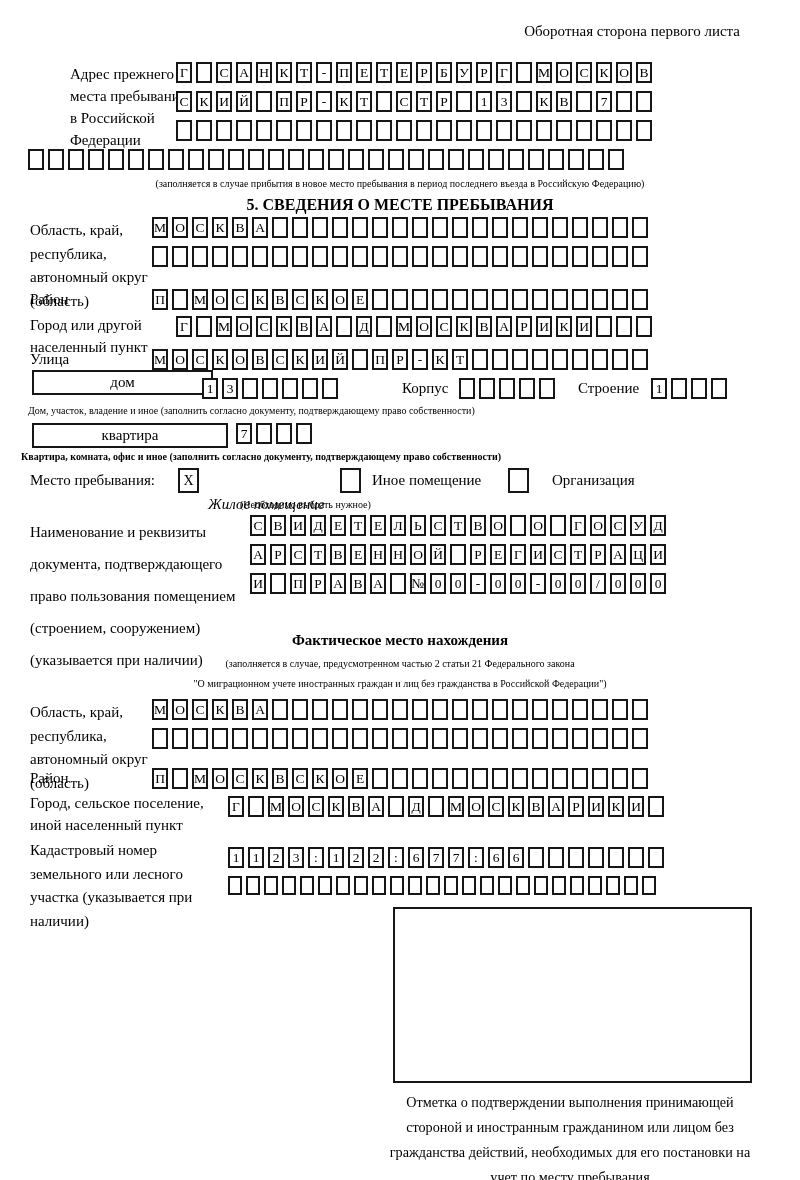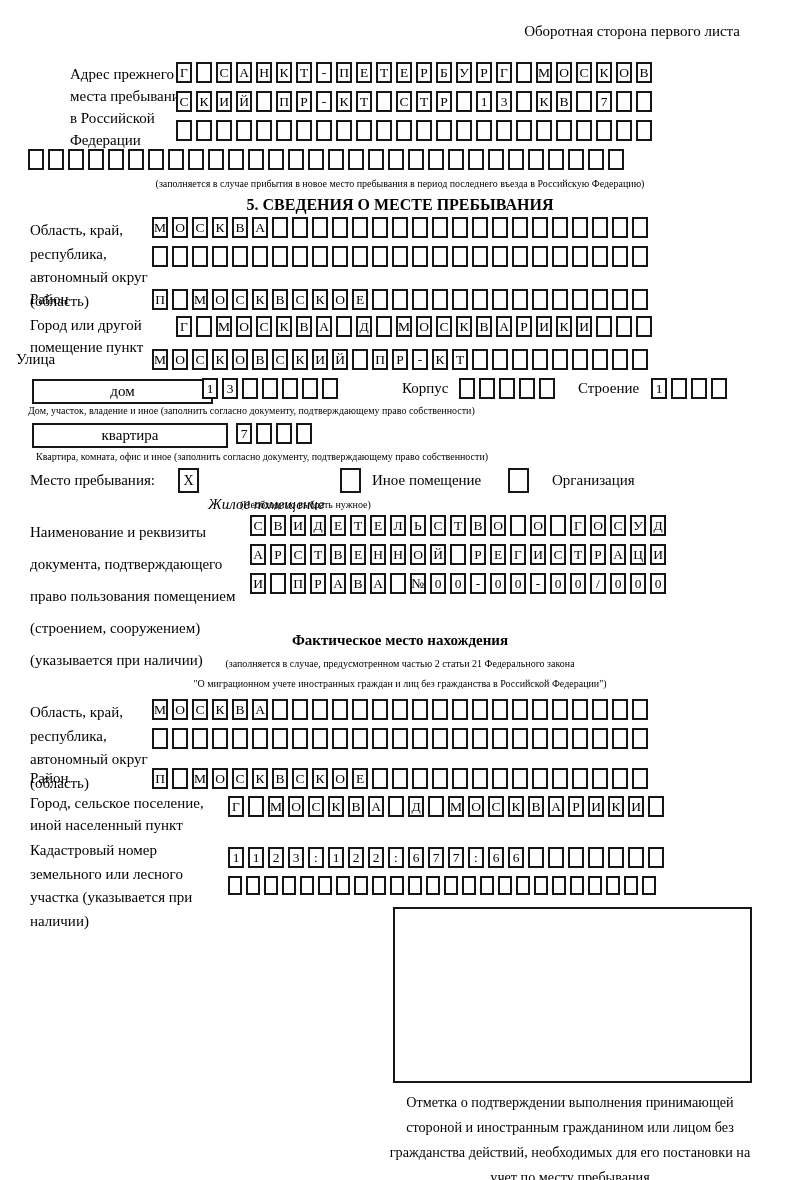--- a/index.html
+++ b/index.html
@@ -237,21 +237,21 @@
       <span class="cell"></span>
       <span class="cell"></span>
       <span class="cell"></span>
       <span class="cell"></span>
       <span class="cell"></span>
       <span class="cell"></span>
       <span class="cell"></span>
       <span class="cell"></span>
     </div>
 
-  <div class="abs lbl" style="left:30px; top:314px; width:142px;">Город или другой помещение пункт</div>
+  <div class="abs lbl" style="left:30px; top:314px; width:142px;">Город или другой населенный пункт</div>
   <div class="abs cells" style="left:176px; top:316px;">
       <span class="cell">Г</span>
       <span class="cell"></span>
       <span class="cell">М</span>
       <span class="cell">О</span>
       <span class="cell">С</span>
       <span class="cell">К</span>
       <span class="cell">В</span>
       <span class="cell">А</span>
       <span class="cell"></span>
@@ -265,21 +265,21 @@
       <span class="cell">А</span>
       <span class="cell">Р</span>
       <span class="cell">И</span>
       <span class="cell">К</span>
       <span class="cell">И</span>
       <span class="cell"></span>
       <span class="cell"></span>
       <span class="cell"></span>
     </div>
 
-  <div class="abs" style="left:16px; top:351px;">Улица</div>
+  <div class="abs" style="left:30px; top:351px;">Улица</div>
   <div class="abs cells" style="left:152px; top:349px;">
       <span class="cell">М</span>
       <span class="cell">О</span>
       <span class="cell">С</span>
       <span class="cell">К</span>
       <span class="cell">О</span>
       <span class="cell">В</span>
       <span class="cell">С</span>
       <span class="cell">К</span>
       <span class="cell">И</span>
@@ -294,21 +294,21 @@
       <span class="cell"></span>
       <span class="cell"></span>
       <span class="cell"></span>
       <span class="cell"></span>
       <span class="cell"></span>
       <span class="cell"></span>
       <span class="cell"></span>
       <span class="cell"></span>
     </div>
 
-  <div class="abs wbox" style="left:32px; top:379px; width:181px;">дом</div>
+  <div class="abs wbox" style="left:32px; top:370px; width:181px;">дом</div>
   <div class="abs cells" style="left:202px; top:378px;">
       <span class="cell">1</span>
       <span class="cell">3</span>
       <span class="cell"></span>
       <span class="cell"></span>
       <span class="cell"></span>
       <span class="cell"></span>
       <span class="cell"></span>
     </div>
   <div class="abs" style="left:402px; top:380px;">Корпус</div>
@@ -328,21 +328,21 @@
     </div>
   <div class="abs cap" style="left:28px; top:405px;">Дом, участок, владение и иное (заполнить согласно документу, подтверждающему право собственности)</div>
 
   <div class="abs wbox" style="left:32px; top:423px; width:196px;">квартира</div>
   <div class="abs cells" style="left:236px; top:423px;">
       <span class="cell">7</span>
       <span class="cell"></span>
       <span class="cell"></span>
       <span class="cell"></span>
     </div>
-  <div class="abs cap" style="left:36px; top:451px;">Квартира, комната, офис и иное (заполнить согласно документу, подтверждающему право собственности)</div>
+  <div class="abs cap" style="left:21px; top:451px;font-weight:bold;">Квартира, комната, офис и иное (заполнить согласно документу, подтверждающему право собственности)</div>
 
   <div class="abs" style="left:30px; top:472px;">Место пребывания:</div>
   <div class="abs chk" style="left:178px; top:468px;">X</div>
   <div class="abs" style="left:208px; top:496px;font-style:italic;">Жилое помещение</div>
   <div class="abs chk" style="left:340px; top:468px;"></div>
   <div class="abs" style="left:372px; top:472px;">Иное помещение</div>
   <div class="abs chk" style="left:508px; top:468px;"></div>
   <div class="abs" style="left:552px; top:472px;">Организация</div>
   <div class="abs cap" style="left:240px; top:499px;">(Необходимо выбрать нужное)</div>
 

